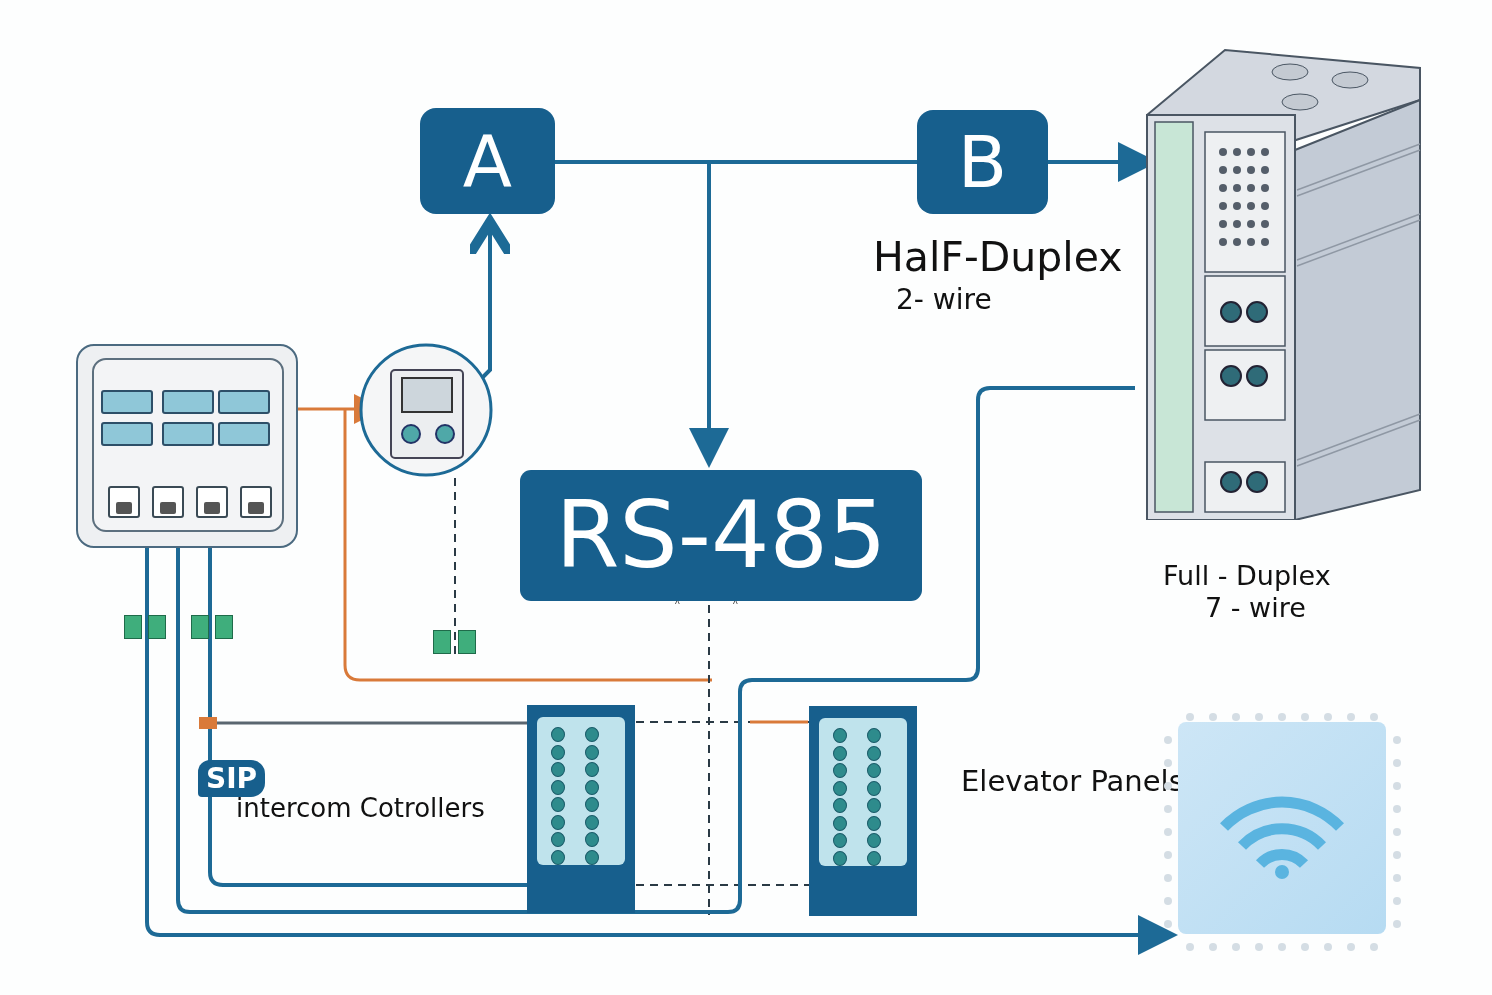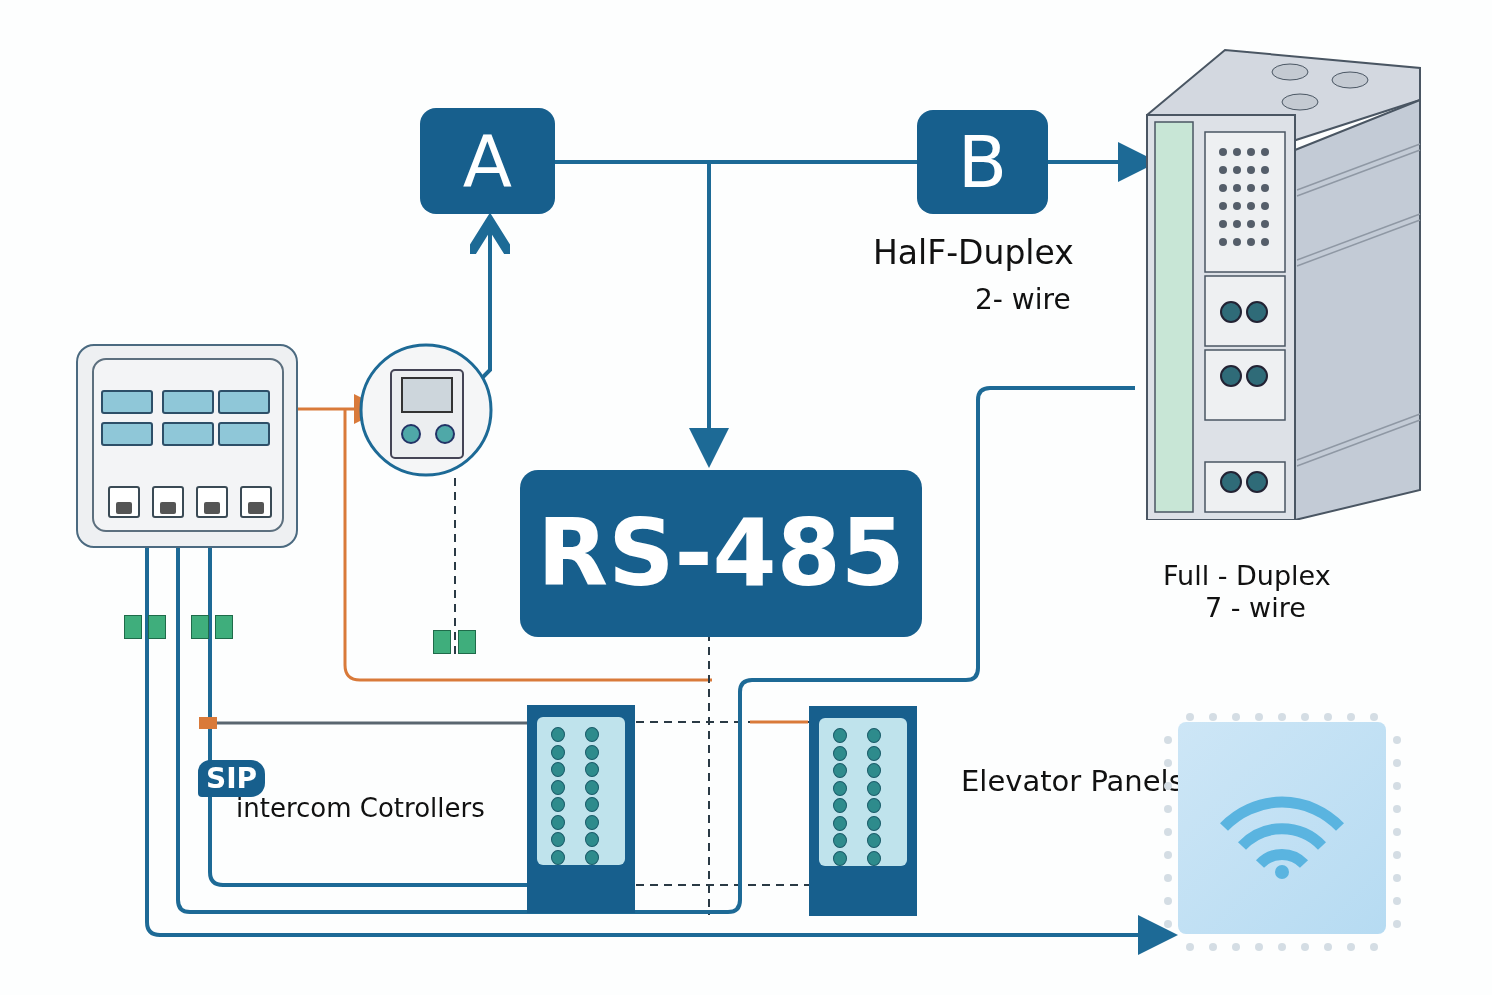--- a/index.html
+++ b/index.html
@@ -67,26 +67,26 @@
 </svg>
 
 <div class="nodebox" style="left:420px;top:108px;width:135px;height:106px;font-size:72px;">
   <span>A</span>
 </div>
 
 <div class="nodebox" style="left:917px;top:110px;width:131px;height:104px;font-size:72px;">
   <span>B</span>
 </div>
 
-<div class="nodebox" style="left:520px;top:470px;width:402px;height:167px;font-size:92px;border-radius:18px;font-weight:bold;">
+<div class="nodebox" style="left:520px;top:470px;width:402px;height:131px;font-size:92px;border-radius:11px;">
   <span>RS-485</span>
 </div>
 
-<div class="label" style="left:873px;top:233px;font-size:33px;">HalF-Duplex</div>
-<div class="label" style="left:975px;top:283px;font-size:28px;">2- wire</div>
+<div class="label" style="left:873px;top:233px;font-size:41px;">HalF-Duplex</div>
+<div class="label" style="left:896px;top:283px;font-size:28px;">2- wire</div>
 <div class="label" style="left:1163px;top:560px;font-size:27px;">Full - Duplex</div>
 <div class="label" style="left:1205px;top:592px;font-size:27px;">7 - wire</div>
 <div class="sip">SIP</div>
 <div class="label" style="left:236px;top:793px;font-size:26px;">intercom  Cotrollers</div>
 <div class="label" style="left:961px;top:764px;font-size:29px;">Elevator  Panels</div>
 
 <div class="panel" style="left:76px;top:344px;width:218px;height:200px;">
   <div class="panel-inner" style="left:14px;top:12px;width:188px;height:170px;">
     <div class="mod" style="left:7px;top:30px;"></div>
     <div class="mod" style="left:7px;top:62px;"></div>

